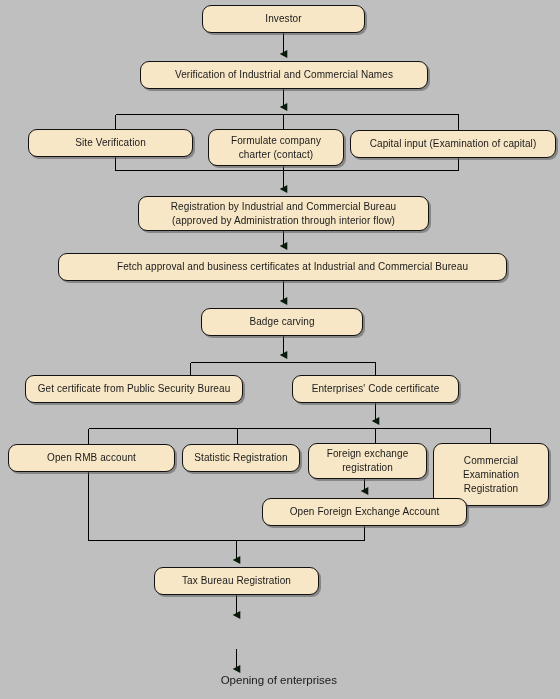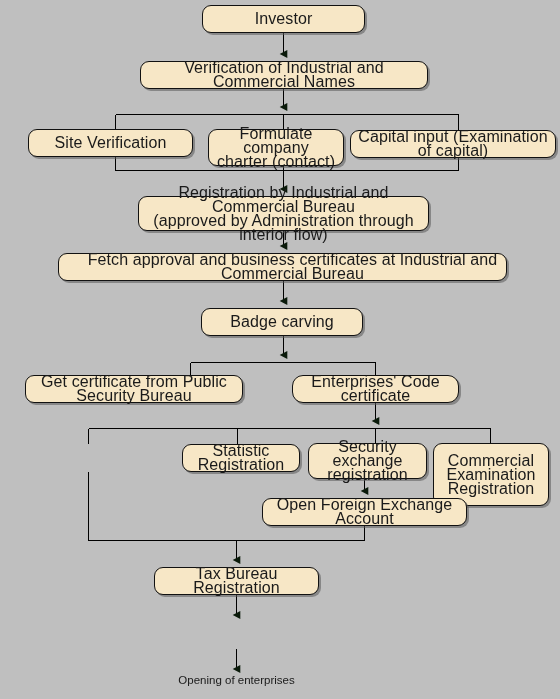--- a/index.html
+++ b/index.html
@@ -31,21 +31,21 @@
     position: absolute;
     box-sizing: border-box;
     background: #f7e7c6;
     border: 1px solid #111111;
     border-radius: 9px;
     display: flex;
     align-items: center;
     justify-content: center;
     text-align: center;
     color: #1a1a1a;
-    font-size: 16px;
+    font-size: 10px;
     line-height: 14px;
     letter-spacing: 0.1px;
     box-shadow: 2px 2px 0 rgba(90,90,90,0.55);
     padding: 0 4px;
     white-space: pre-line;
   }
   .plain-label {
     position: absolute;
     color: #1a1a1a;
     font-size: 11.5px;
@@ -124,32 +124,33 @@
 
   <div class="node" style="left:138px; top:196px; width:291px; height:35px;">Registration by Industrial and Commercial Bureau
 (approved by Administration through interior flow)</div>
 
   <div class="node" style="left:58px; top:253px; width:449px; height:28px;padding-left:24px;">Fetch approval and business certificates at Industrial and Commercial Bureau</div>
 
   <div class="node" style="left:201px; top:308px; width:162px; height:28px;">Badge carving</div>
 
   <div class="node" style="left:25px; top:375px; width:218px; height:28px;">Get certificate from Public Security Bureau</div>
 
-  <div class="node" style="left:292px; top:375px; width:167px; height:28px;border-radius:11px;">Enterprises' Code certificate</div>
+  <div class="node" style="left:292px; top:375px; width:167px; height:28px;">Enterprises' Code certificate</div>
 
+  <div class="node" style="left:8px; top:444px; width:167px; height:28px;">Open RMB account</div>
 
   <div class="node" style="left:182px; top:444px; width:118px; height:28px;">Statistic Registration</div>
 
-  <div class="node" style="left:308px; top:443px; width:119px; height:36px;">Security exchange
+  <div class="node" style="left:308px; top:443px; width:119px; height:36px;">Foreign exchange
 registration</div>
 
   <div class="node" style="left:433px; top:443px; width:116px; height:63px;">Commercial
 Examination
 Registration</div>
 
   <div class="node" style="left:262px; top:498px; width:205px; height:28px;">Open Foreign Exchange Account</div>
 
   <div class="node" style="left:154px; top:567px; width:165px; height:28px;">Tax Bureau Registration</div>
 
 
-  <div class="plain-label" style="left:136px; top:673px; width:201px;">Opening of enterprises</div>
+  <div class="plain-label" style="left:136px; top:673px; width:201px;text-align:right;">Opening of enterprises</div>
 
 </div>
 
 </body></html>

